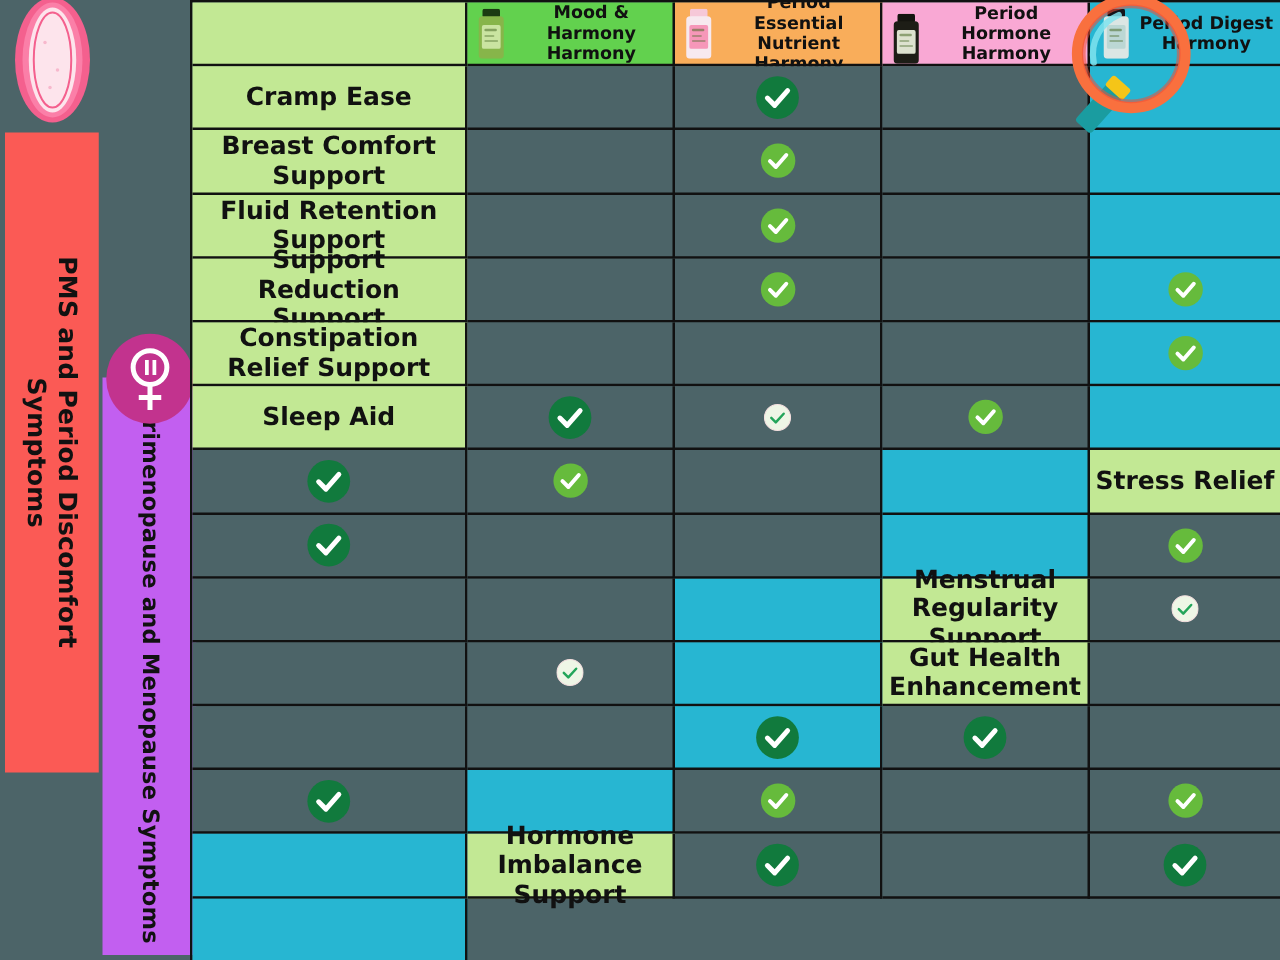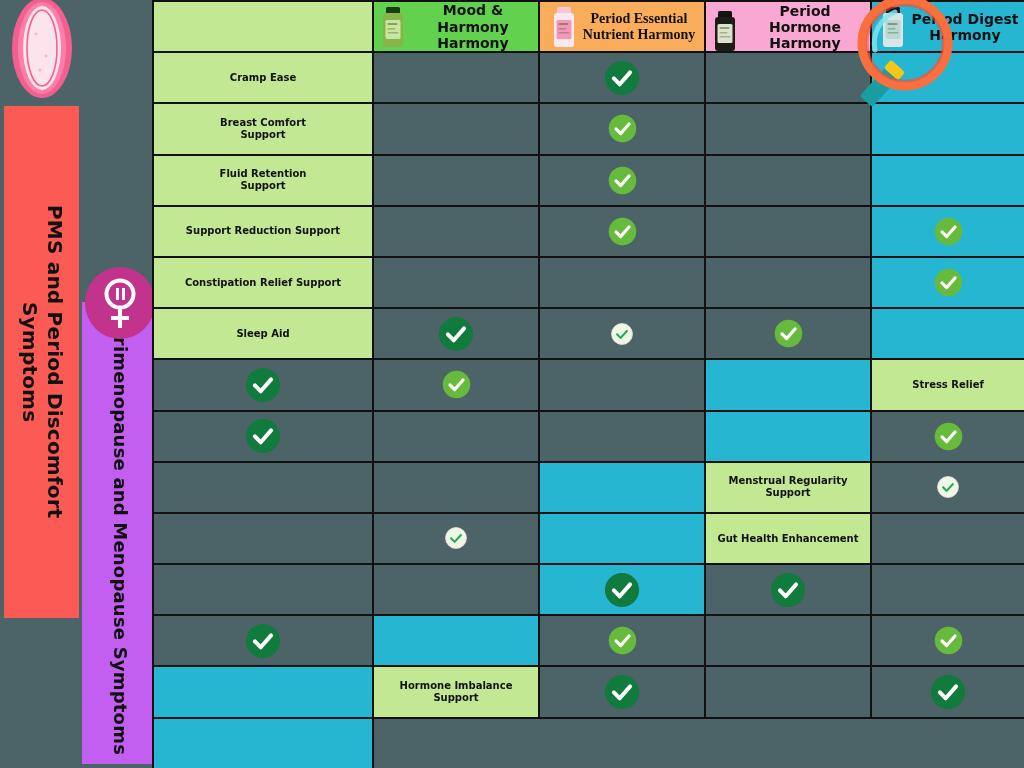--- a/index.html
+++ b/index.html
@@ -55,21 +55,21 @@
   .cell {
     border-right: 2px solid #111;
     border-bottom: 2px solid #111;
     display: flex; align-items: center; justify-content: center;
     position: relative;
   }
   .row-label {
     background: #c2e894;
     color: #111;
     font-weight: 600;
-    font-size: 10px;
+    font-size: 20px;
     line-height: 1.18;
     text-align: center;
     padding: 0 4px;
     white-space: pre-line;
   }
   .row-label.corner { background: #c2e894; }
 
   .prod-head {
     gap: 6px;
     padding: 0 4px 0 6px;
@@ -132,21 +132,21 @@
           <rect x="6" y="0" width="14" height="7" rx="1.5" fill="#1b3b12"></rect>
           <rect x="3" y="6" width="20" height="34" rx="3" fill="#87b54a"></rect>
           <rect x="5.5" y="13" width="15" height="19" rx="1.5" fill="#cfe8a8" opacity="0.92"></rect>
           <rect x="7.5" y="16" width="10" height="2" rx="1" fill="#4a6b2a" opacity="0.55"></rect>
           <rect x="7.5" y="21" width="8" height="1.6" rx="0.8" fill="#4a6b2a" opacity="0.4"></rect>
           <rect x="7.5" y="25" width="11" height="1.6" rx="0.8" fill="#4a6b2a" opacity="0.4"></rect>
         </svg>
         <span class="pname">Mood &amp; Harmony
 Harmony</span>
       </div>
-      <div class="cell prod-head" style="background: rgb(249, 173, 90); font-family: Liberation Serif, serif;">
+      <div class="cell prod-head" style="background: rgb(249, 173, 90);">
         <svg viewBox="0 0 26 40" class="bottle">
           <rect x="6" y="0" width="14" height="7" rx="1.5" fill="#f6c8d8"></rect>
           <rect x="3" y="6" width="20" height="34" rx="3" fill="#f7e9ef"></rect>
           <rect x="5.5" y="13" width="15" height="19" rx="1.5" fill="#f58fb4" opacity="0.92"></rect>
           <rect x="7.5" y="16" width="10" height="2" rx="1" fill="#4a6b2a" opacity="0.55"></rect>
           <rect x="7.5" y="21" width="8" height="1.6" rx="0.8" fill="#4a6b2a" opacity="0.4"></rect>
           <rect x="7.5" y="25" width="11" height="1.6" rx="0.8" fill="#4a6b2a" opacity="0.4"></rect>
         </svg>
         <span class="pname">Period Essential
 Nutrient Harmony</span>

